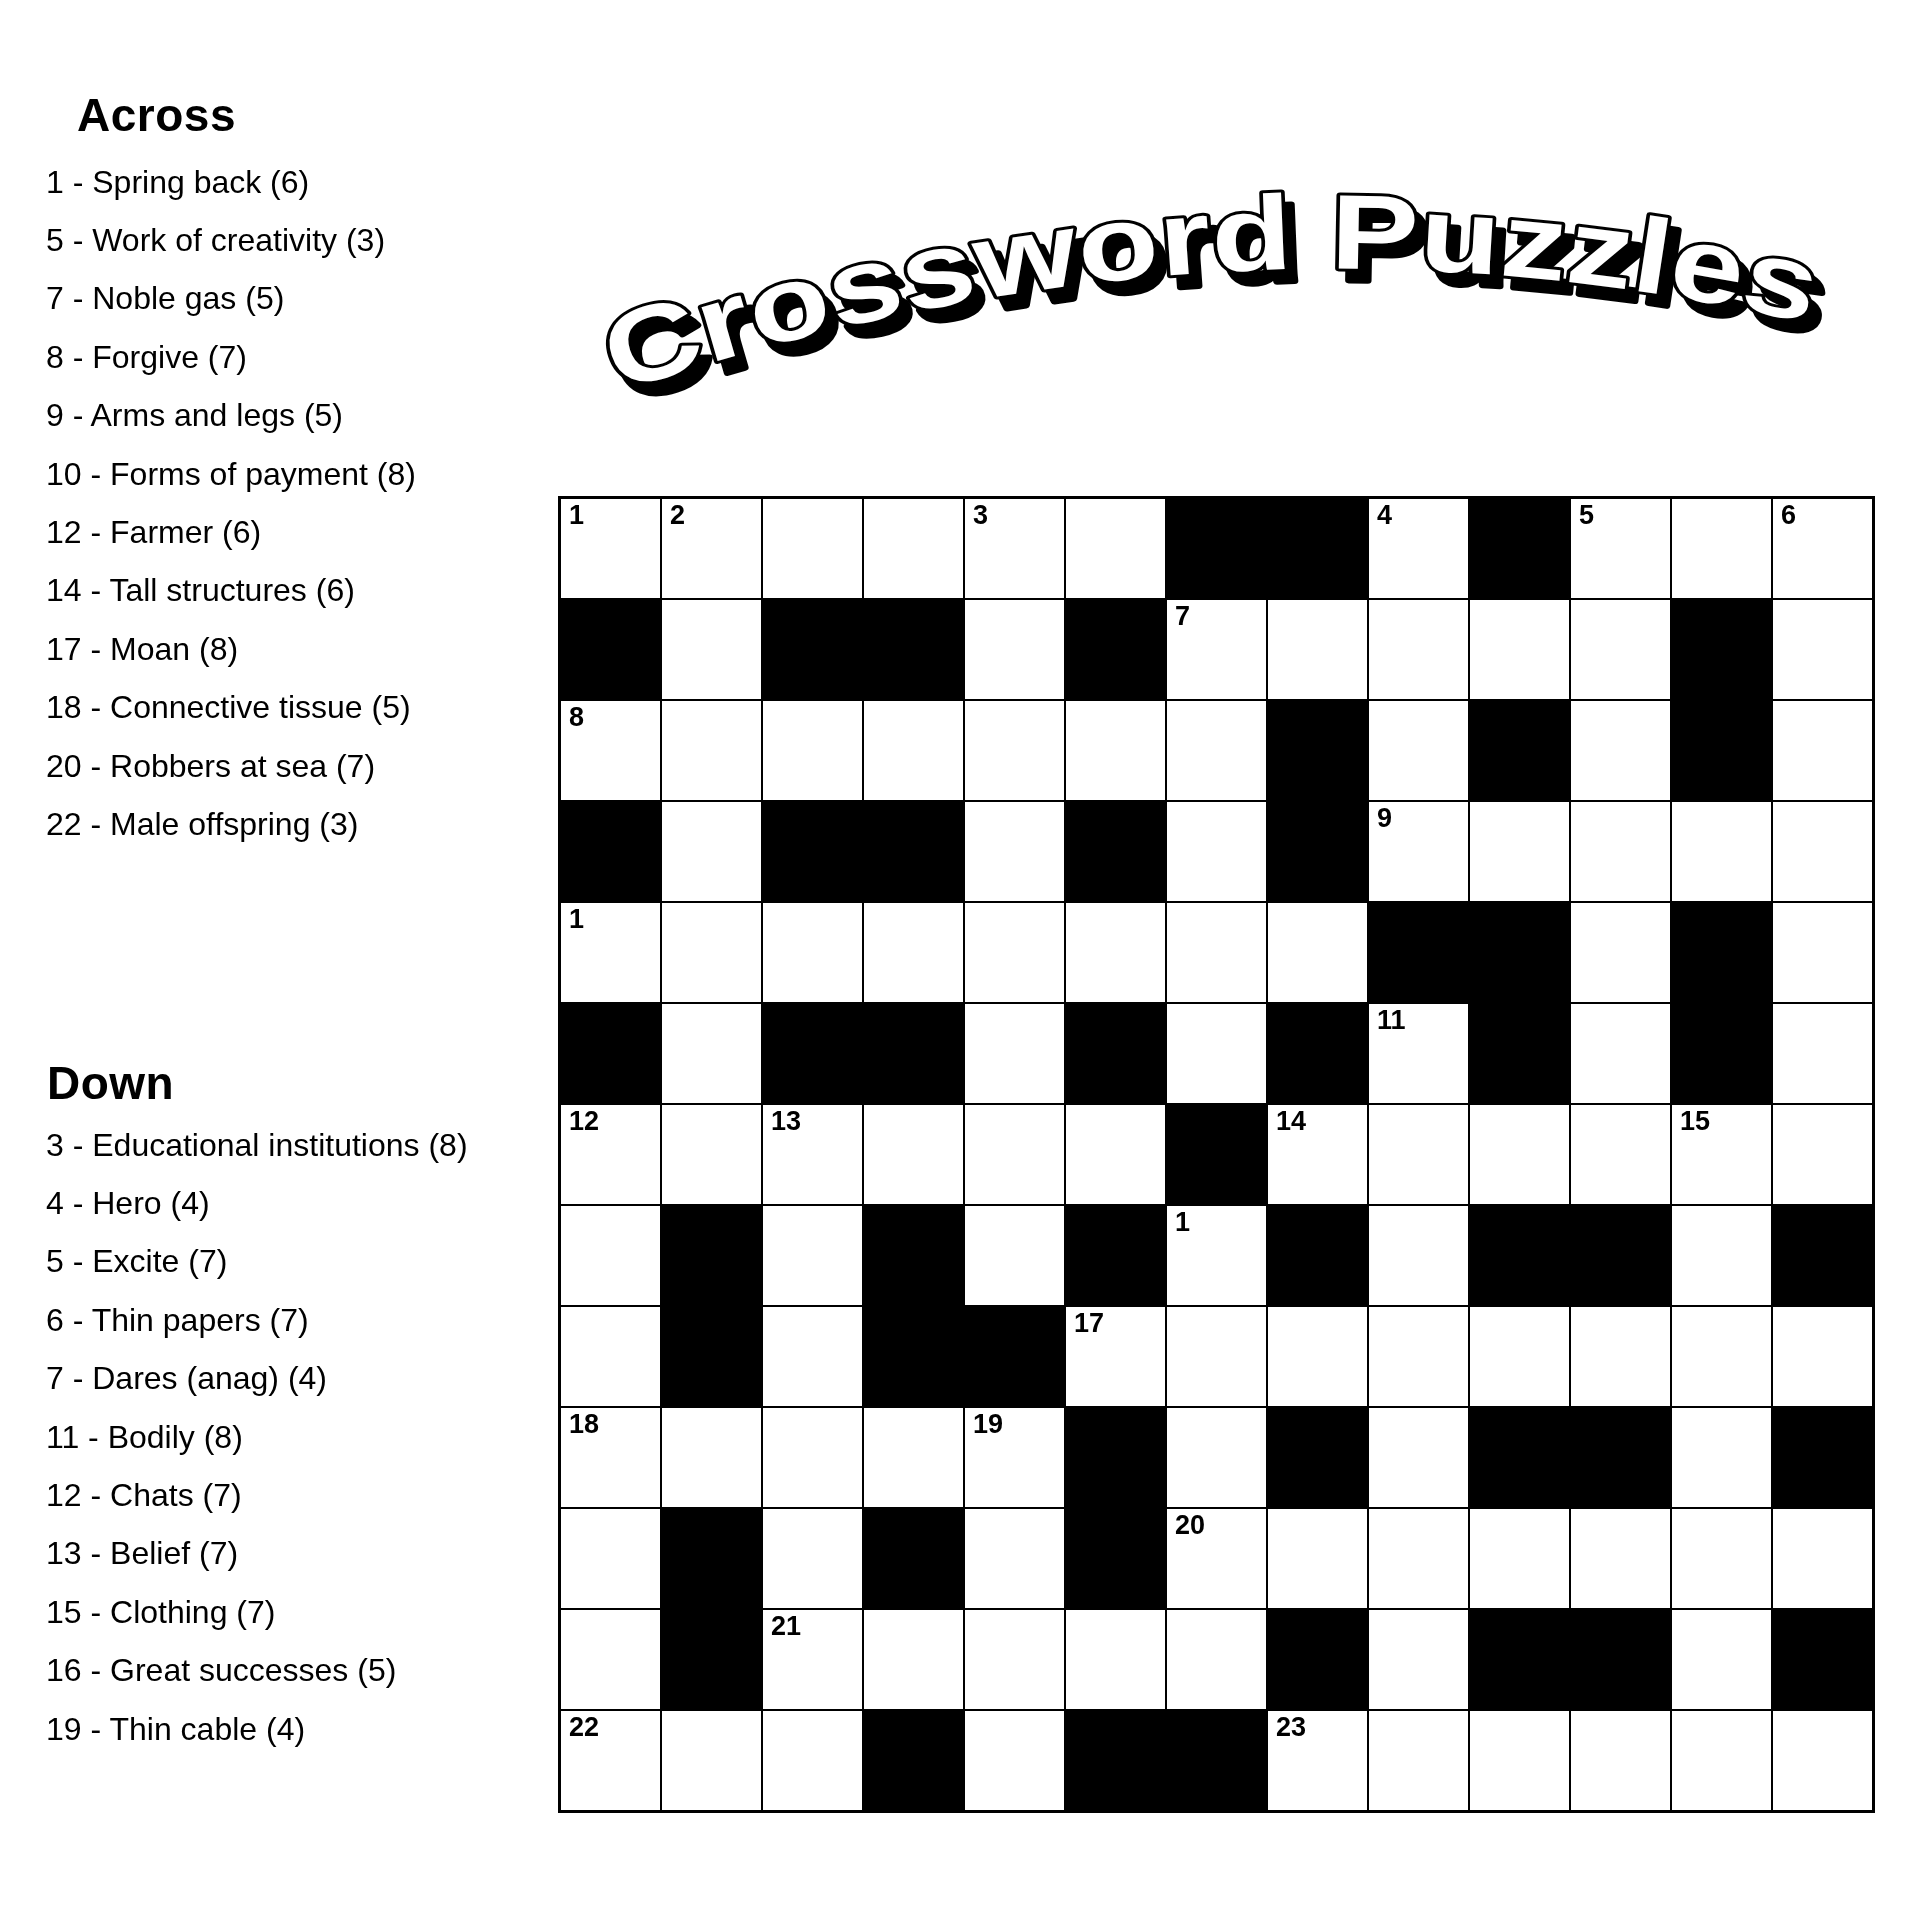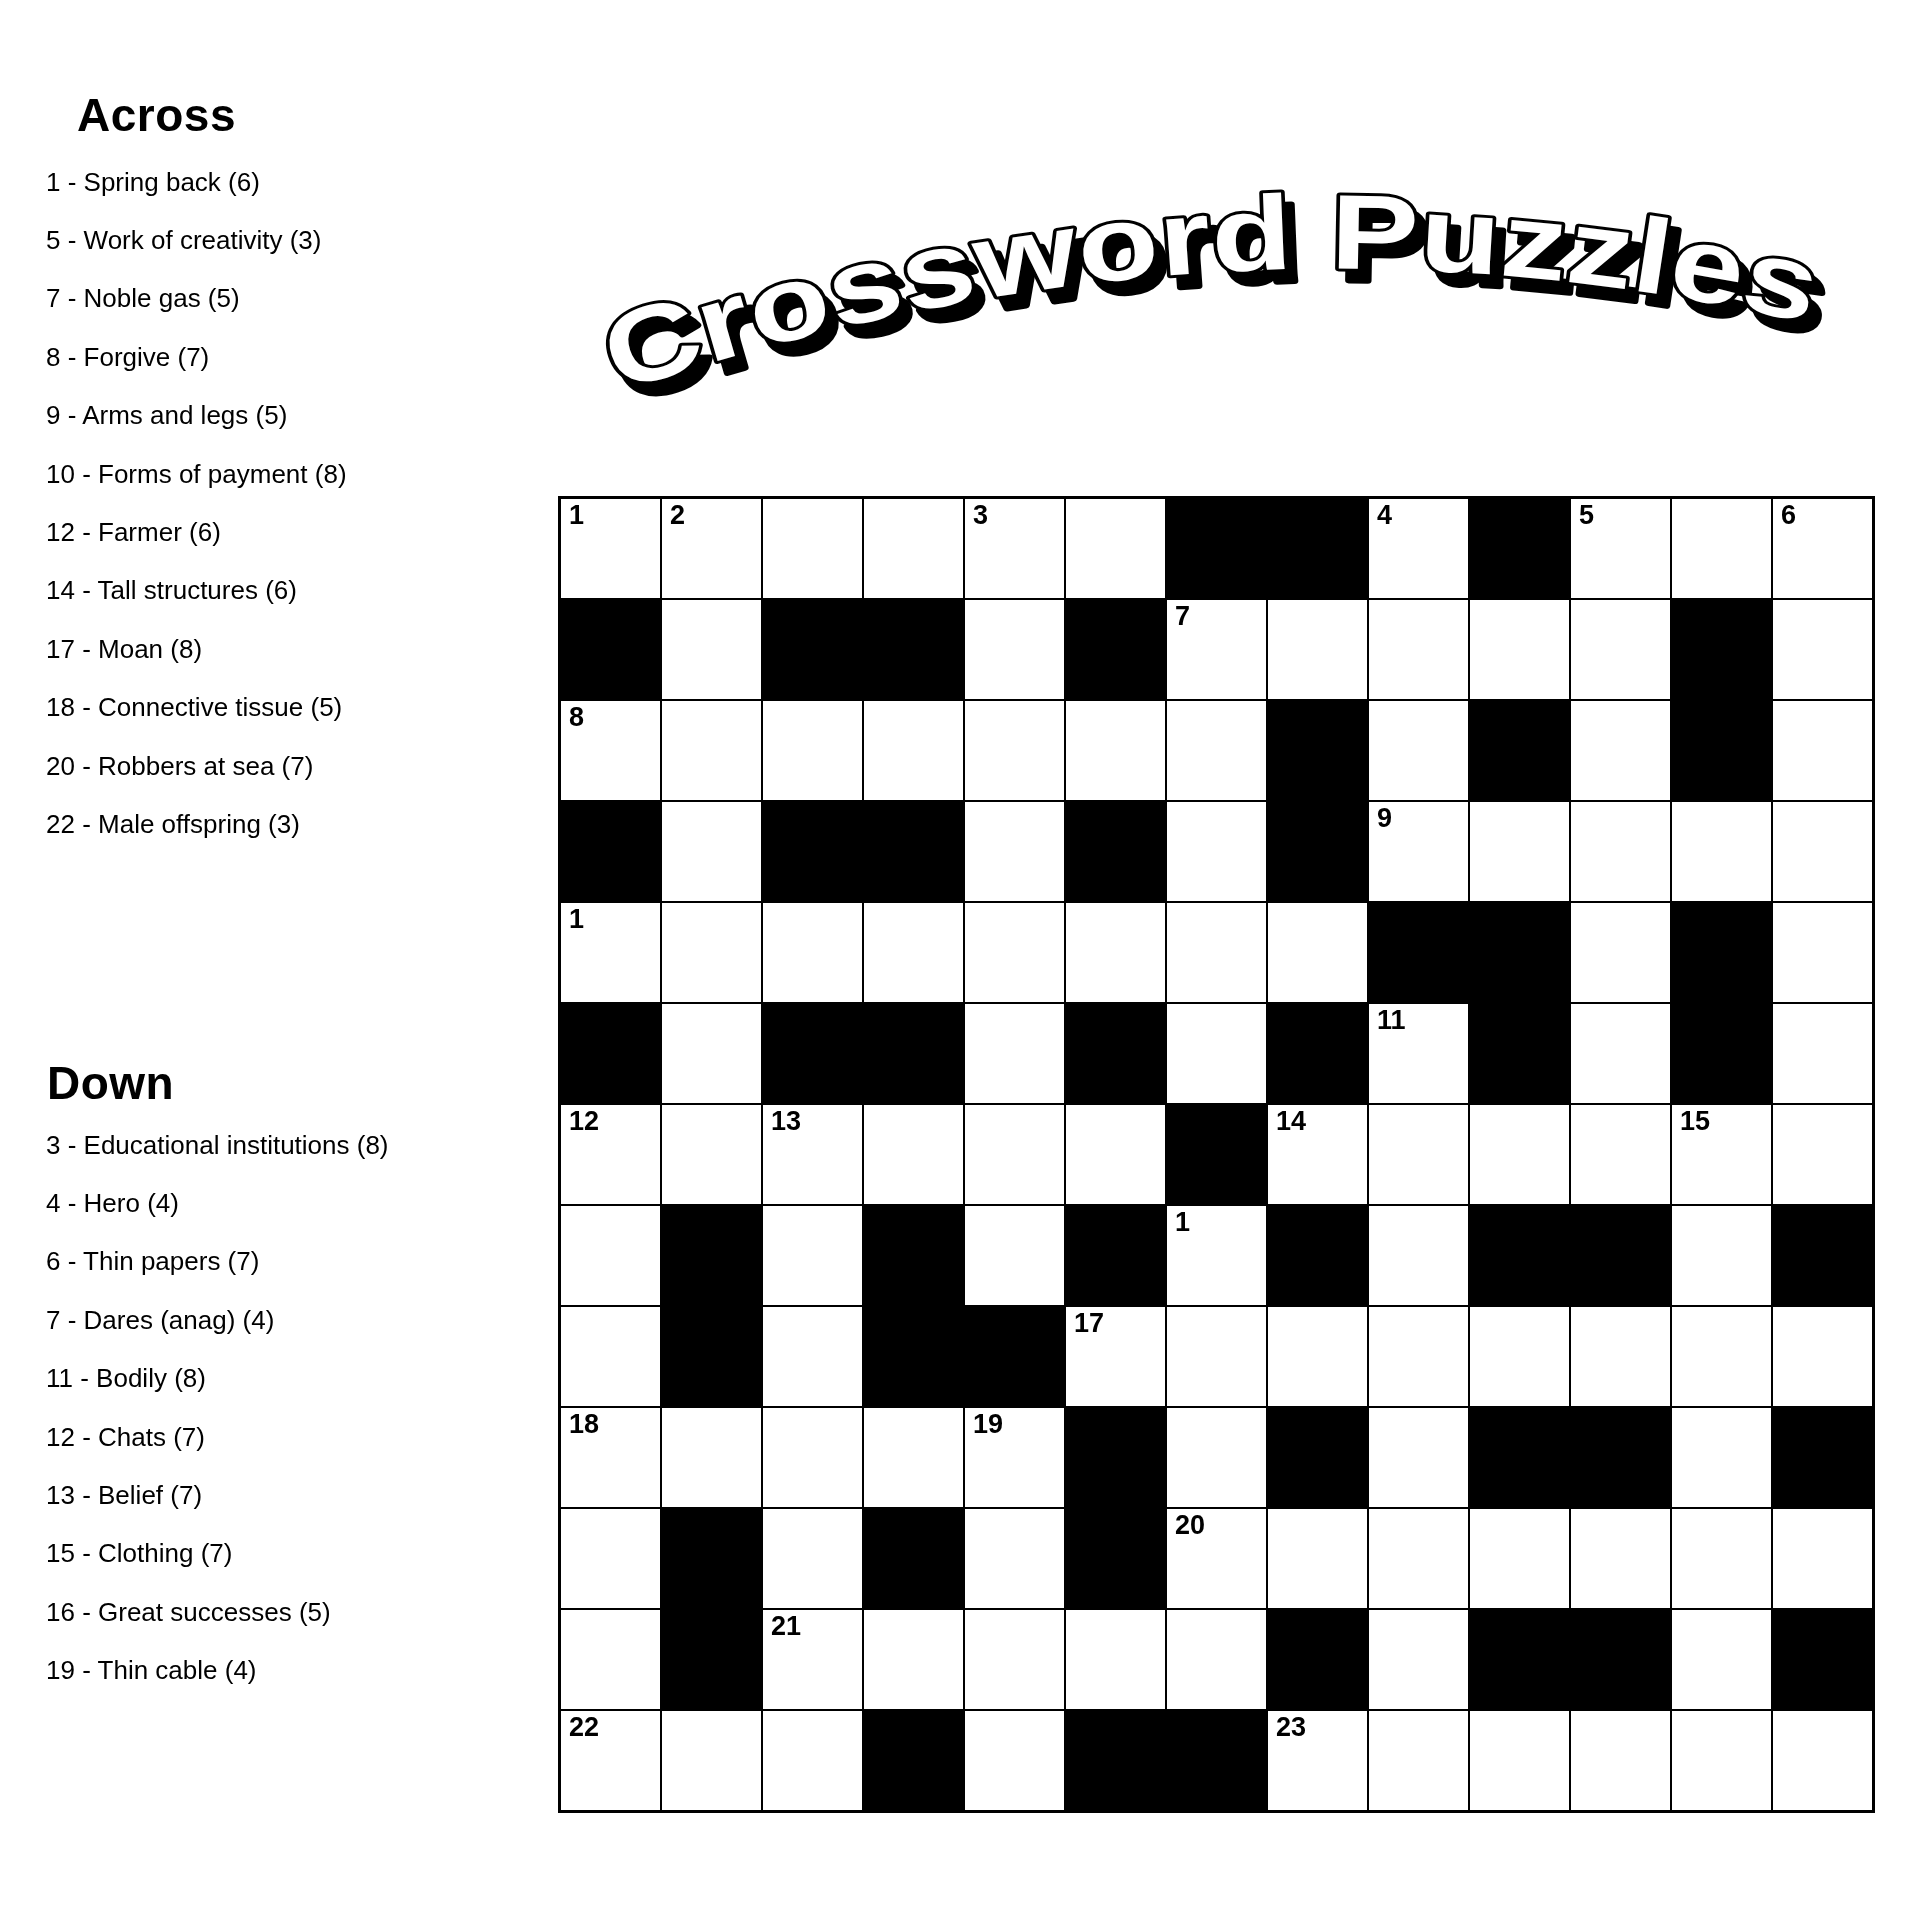--- a/index.html
+++ b/index.html
@@ -59,21 +59,21 @@
     position: absolute;
     left: 46px;
   }
   #across-list { top: 153px; }
   #down-list   { top: 1116px; }
 
   .clue-line {
     height: 58.4px;
     display: flex;
     align-items: center;
-    font-size: 26px;
+    font-size: 32px;
     white-space: nowrap;
   }
 
   
   .grid {
     position: absolute;
     left: 558px;
     top: 496px;
     width: 1317px;
     height: 1317px;
@@ -125,20 +125,21 @@
     <div class="clue-line">17 - Moan (8)</div>
     <div class="clue-line">18 - Connective tissue (5)</div>
     <div class="clue-line">20 - Robbers at sea (7)</div>
     <div class="clue-line">22 - Male offspring (3)</div>
   </div>
 
 <div class="section-header" id="down-header">Down</div>
 <div class="clue-list" id="down-list">
     <div class="clue-line">3 - Educational institutions (8)</div>
     <div class="clue-line">4 - Hero (4)</div>
+    <div class="clue-line">5 - Excite (7)</div>
     <div class="clue-line">6 - Thin papers (7)</div>
     <div class="clue-line">7 - Dares (anag) (4)</div>
     <div class="clue-line">11 - Bodily (8)</div>
     <div class="clue-line">12 - Chats (7)</div>
     <div class="clue-line">13 - Belief (7)</div>
     <div class="clue-line">15 - Clothing (7)</div>
     <div class="clue-line">16 - Great successes (5)</div>
     <div class="clue-line">19 - Thin cable (4)</div>
   </div>
 

